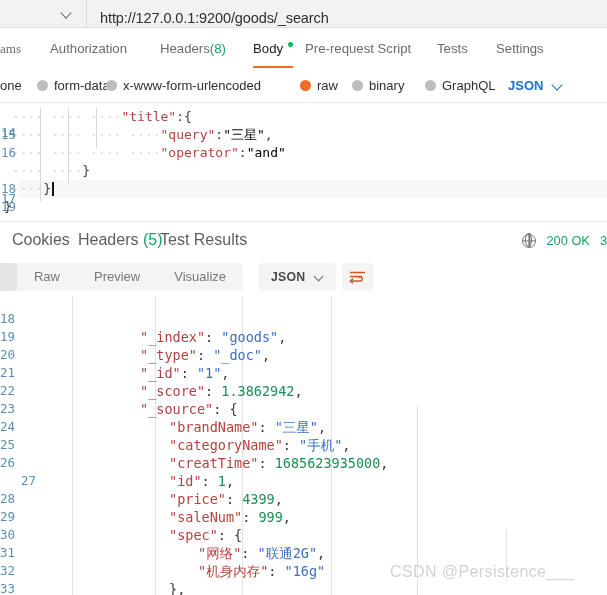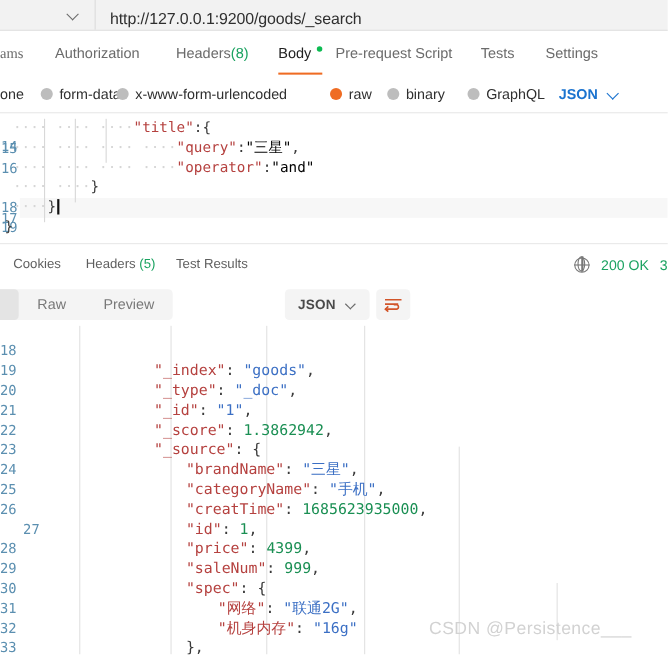--- a/index.html
+++ b/index.html
@@ -201,21 +201,21 @@
   .resp-head {
     position: absolute;
     left: 0; top: 221px;
     width: 607px; height: 37px;
     background: #ffffff;
     border-top: 1px solid #e8e8e8;
     display: flex;
     align-items: center;
   }
   .rh-tab {
-    font-size: 12px;
+    font-size: 16px;
     color: #5f5f5f;
     white-space: nowrap;
   }
   .status-zone {
     position: absolute;
     right: 0; top: 0;
     height: 37px;
     display: flex;
     align-items: center;
     gap: 10px;
@@ -478,20 +478,21 @@
 <div class="rh-tab" style="position: absolute; left: 12px;"><span>Cookies</span></div>
     <div class="rh-tab" style="position: absolute; left: 78px;"><span>Headers</span><span class="cnt"> (5)</span></div>
     <div class="rh-tab" style="position: absolute; left: 160px;"><span>Test Results</span></div>
   </div>
 
 <div class="resp-tools">
   <div class="seg" id="resp-seg">
       <div class="seg-item active">etty</div>
       <div class="seg-item">Raw</div>
       <div class="seg-item">Preview</div>
+      <div class="seg-item">Visualize</div>
     </div>
   <div class="fmt-box">
     <span class="fmt-label">JSON</span>
     <span class="chev-gray"></span>
   </div>
   <div class="wrap-btn">
     <svg width="17" height="14" viewBox="0 0 17 14">
       <line x1="1" y1="2.5" x2="16" y2="2.5" stroke="#d2552a" stroke-width="1.5"></line>
       <line x1="1" y1="6.5" x2="13" y2="6.5" stroke="#d2552a" stroke-width="1.5"></line>
       <path d="M1 11 H12 a2.2 2.2 0 0 0 0 -4 H9" fill="none" stroke="#d2552a" stroke-width="1.5"></path>

